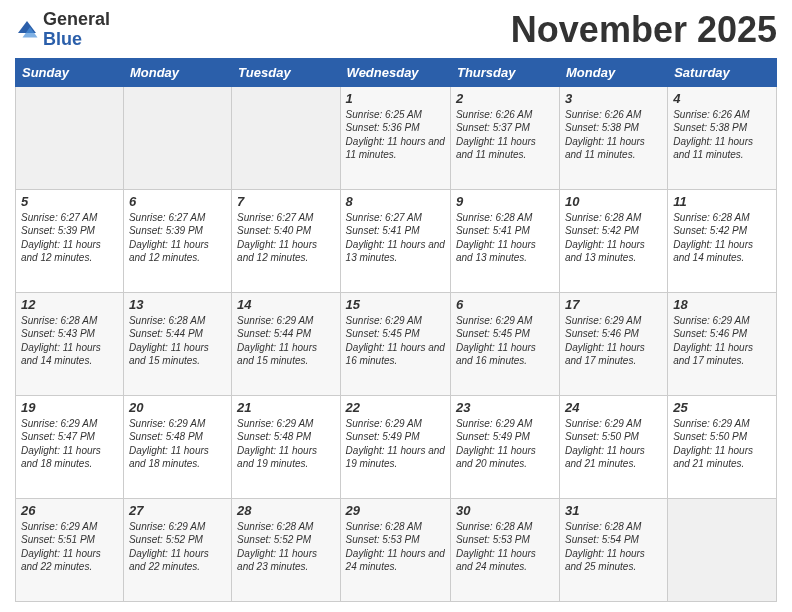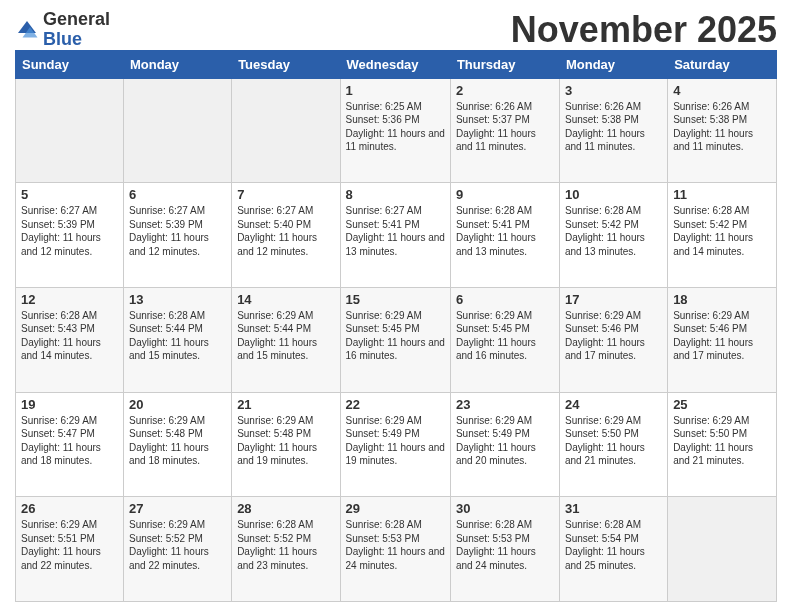--- a/index.html
+++ b/index.html
@@ -14,20 +14,21 @@
       width: 792px;
       height: 612px;
       padding: 10px 15px 10px 15px;
       display: flex;
       flex-direction: column;
     }
     .header {
       display: flex;
       justify-content: space-between;
       align-items: flex-start;
+      margin-bottom: 8px;
     }
     .logo {
       display: flex;
       align-items: center;
       gap: 4px;
     }
     .logo-text {
       font-size: 18px;
       font-weight: bold;
       line-height: 1.1;
@@ -48,20 +49,21 @@
       line-height: 1.1;
     }
     .subtitle {
       font-size: 14px;
       color: #555;
     }
     .calendar {
       width: 100%;
       border-collapse: collapse;
       flex: 1;
+      font-style: italic;
     }
     .calendar thead th {
       background-color: #2b5faa;
       color: #fff;
       font-size: 13px;
       font-weight: bold;
       text-align: left;
       padding: 6px 6px;
       border: 1px solid #2b5faa;
     }

